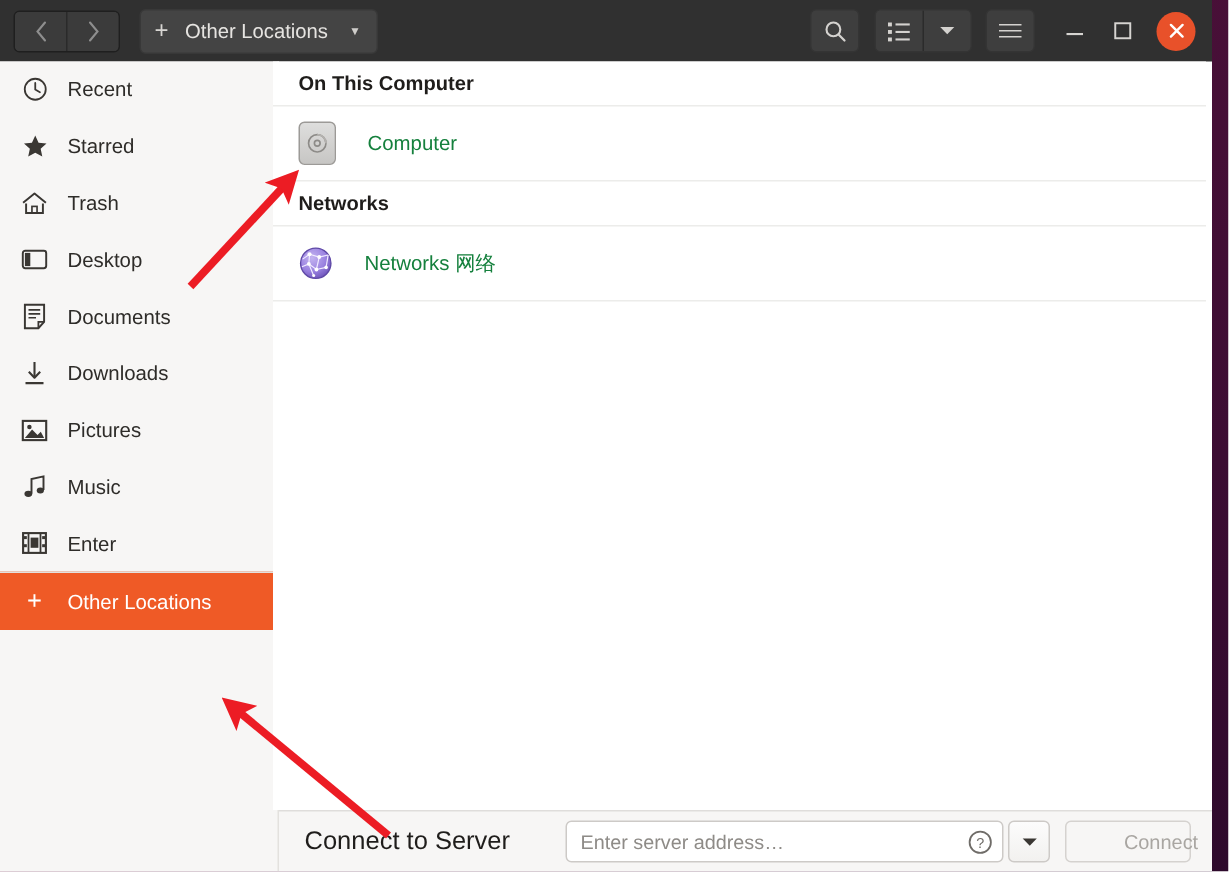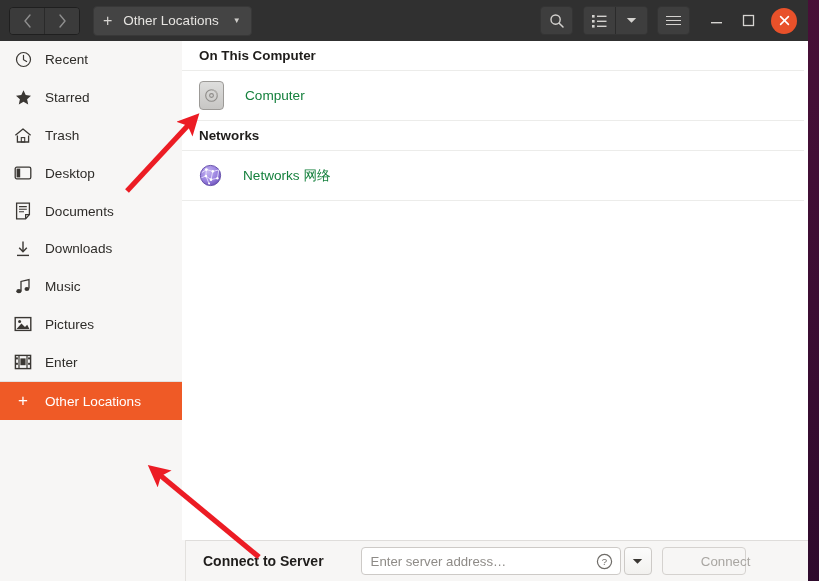--- a/index.html
+++ b/index.html
@@ -181,27 +181,27 @@
     position: absolute;
     left: 186px; top: 540px;
     width: 622px; height: 41px;
     background: #f7f6f5;
     border-top: 1px solid #dfdddb;
     box-sizing: border-box;
     display: flex; align-items: center;
   }
   #bottombar .cts-label {
     margin-left: 17px;
-    font-size: 14px;
-    font-weight: bold;
+    font-size: 17px;
+    font-weight: normal;
     color: #1f1d1b;
   }
   .addr-wrap {
     margin-left: 37px;
-    width: 260px; height: 28px;
+    width: 292px; height: 28px;
     background: #ffffff;
     border: 1px solid #cdcac7;
     border-radius: 4px;
     display: flex; align-items: center;
     box-sizing: border-box;
   }
   .addr-wrap input {
     flex: 1;
     border: none; outline: none;
     background: transparent;
@@ -383,38 +383,38 @@
             <path d="M8 1.4 L8 11" stroke="#3a3733" stroke-width="1.4"></path>
             <path d="M4.2 7.8 L8 11.8 L11.8 7.8" fill="none" stroke="#3a3733" stroke-width="1.4" stroke-linejoin="round"></path>
             <path d="M2 15.4 L14 15.4" stroke="#3a3733" stroke-width="1.4"></path>
           </svg>
         </span>
         <span>Downloads</span>
       </div>
 
       <div class="side-row">
         <span class="s-ico">
+          <svg width="18" height="16" viewBox="0 0 18 16">
+            <rect x="1.2" y="1.6" width="15.6" height="12.8" fill="none" stroke="#3a3733" stroke-width="1.4"></rect>
+            <circle cx="5.6" cy="5.6" r="1.5" fill="#3a3733"></circle>
+            <path d="M2.6 13 L7.4 7.4 L11 11 L13.2 8.8 L15.4 13 Z" fill="#3a3733"></path>
+          </svg>
+        </span>
+        <span>Pictures</span>
+      </div>
+
+      <div class="side-row">
+        <span class="s-ico">
           <svg width="17" height="17" viewBox="0 0 17 17">
             <path d="M6 13 L6 3.4 L14 1.6 L14 10.6" fill="none" stroke="#3a3733" stroke-width="1.3"></path>
             <ellipse cx="3.9" cy="13.2" rx="2.6" ry="2.1" fill="#3a3733"></ellipse>
             <ellipse cx="11.9" cy="11" rx="2.4" ry="2" fill="#3a3733"></ellipse>
           </svg>
         </span>
         <span>Music</span>
-      </div>
-
-      <div class="side-row">
-        <span class="s-ico">
-          <svg width="18" height="16" viewBox="0 0 18 16">
-            <rect x="1.2" y="1.6" width="15.6" height="12.8" fill="none" stroke="#3a3733" stroke-width="1.4"></rect>
-            <circle cx="5.6" cy="5.6" r="1.5" fill="#3a3733"></circle>
-            <path d="M2.6 13 L7.4 7.4 L11 11 L13.2 8.8 L15.4 13 Z" fill="#3a3733"></path>
-          </svg>
-        </span>
-        <span>Pictures</span>
       </div>
 
       <div class="side-row">
         <span class="s-ico">
           <svg width="18" height="16" viewBox="0 0 18 16">
             <rect x="1.4" y="1.4" width="15.2" height="13.2" fill="none" stroke="#3a3733" stroke-width="1.4"></rect>
             <path d="M5 1.4 L5 14.6 M13 1.4 L13 14.6" stroke="#3a3733" stroke-width="1.2"></path>
             <rect x="2" y="3.4" width="1.9" height="2" fill="#3a3733"></rect>
             <rect x="2" y="8.8" width="1.9" height="2" fill="#3a3733"></rect>
             <rect x="14.1" y="3.4" width="1.9" height="2" fill="#3a3733"></rect>

